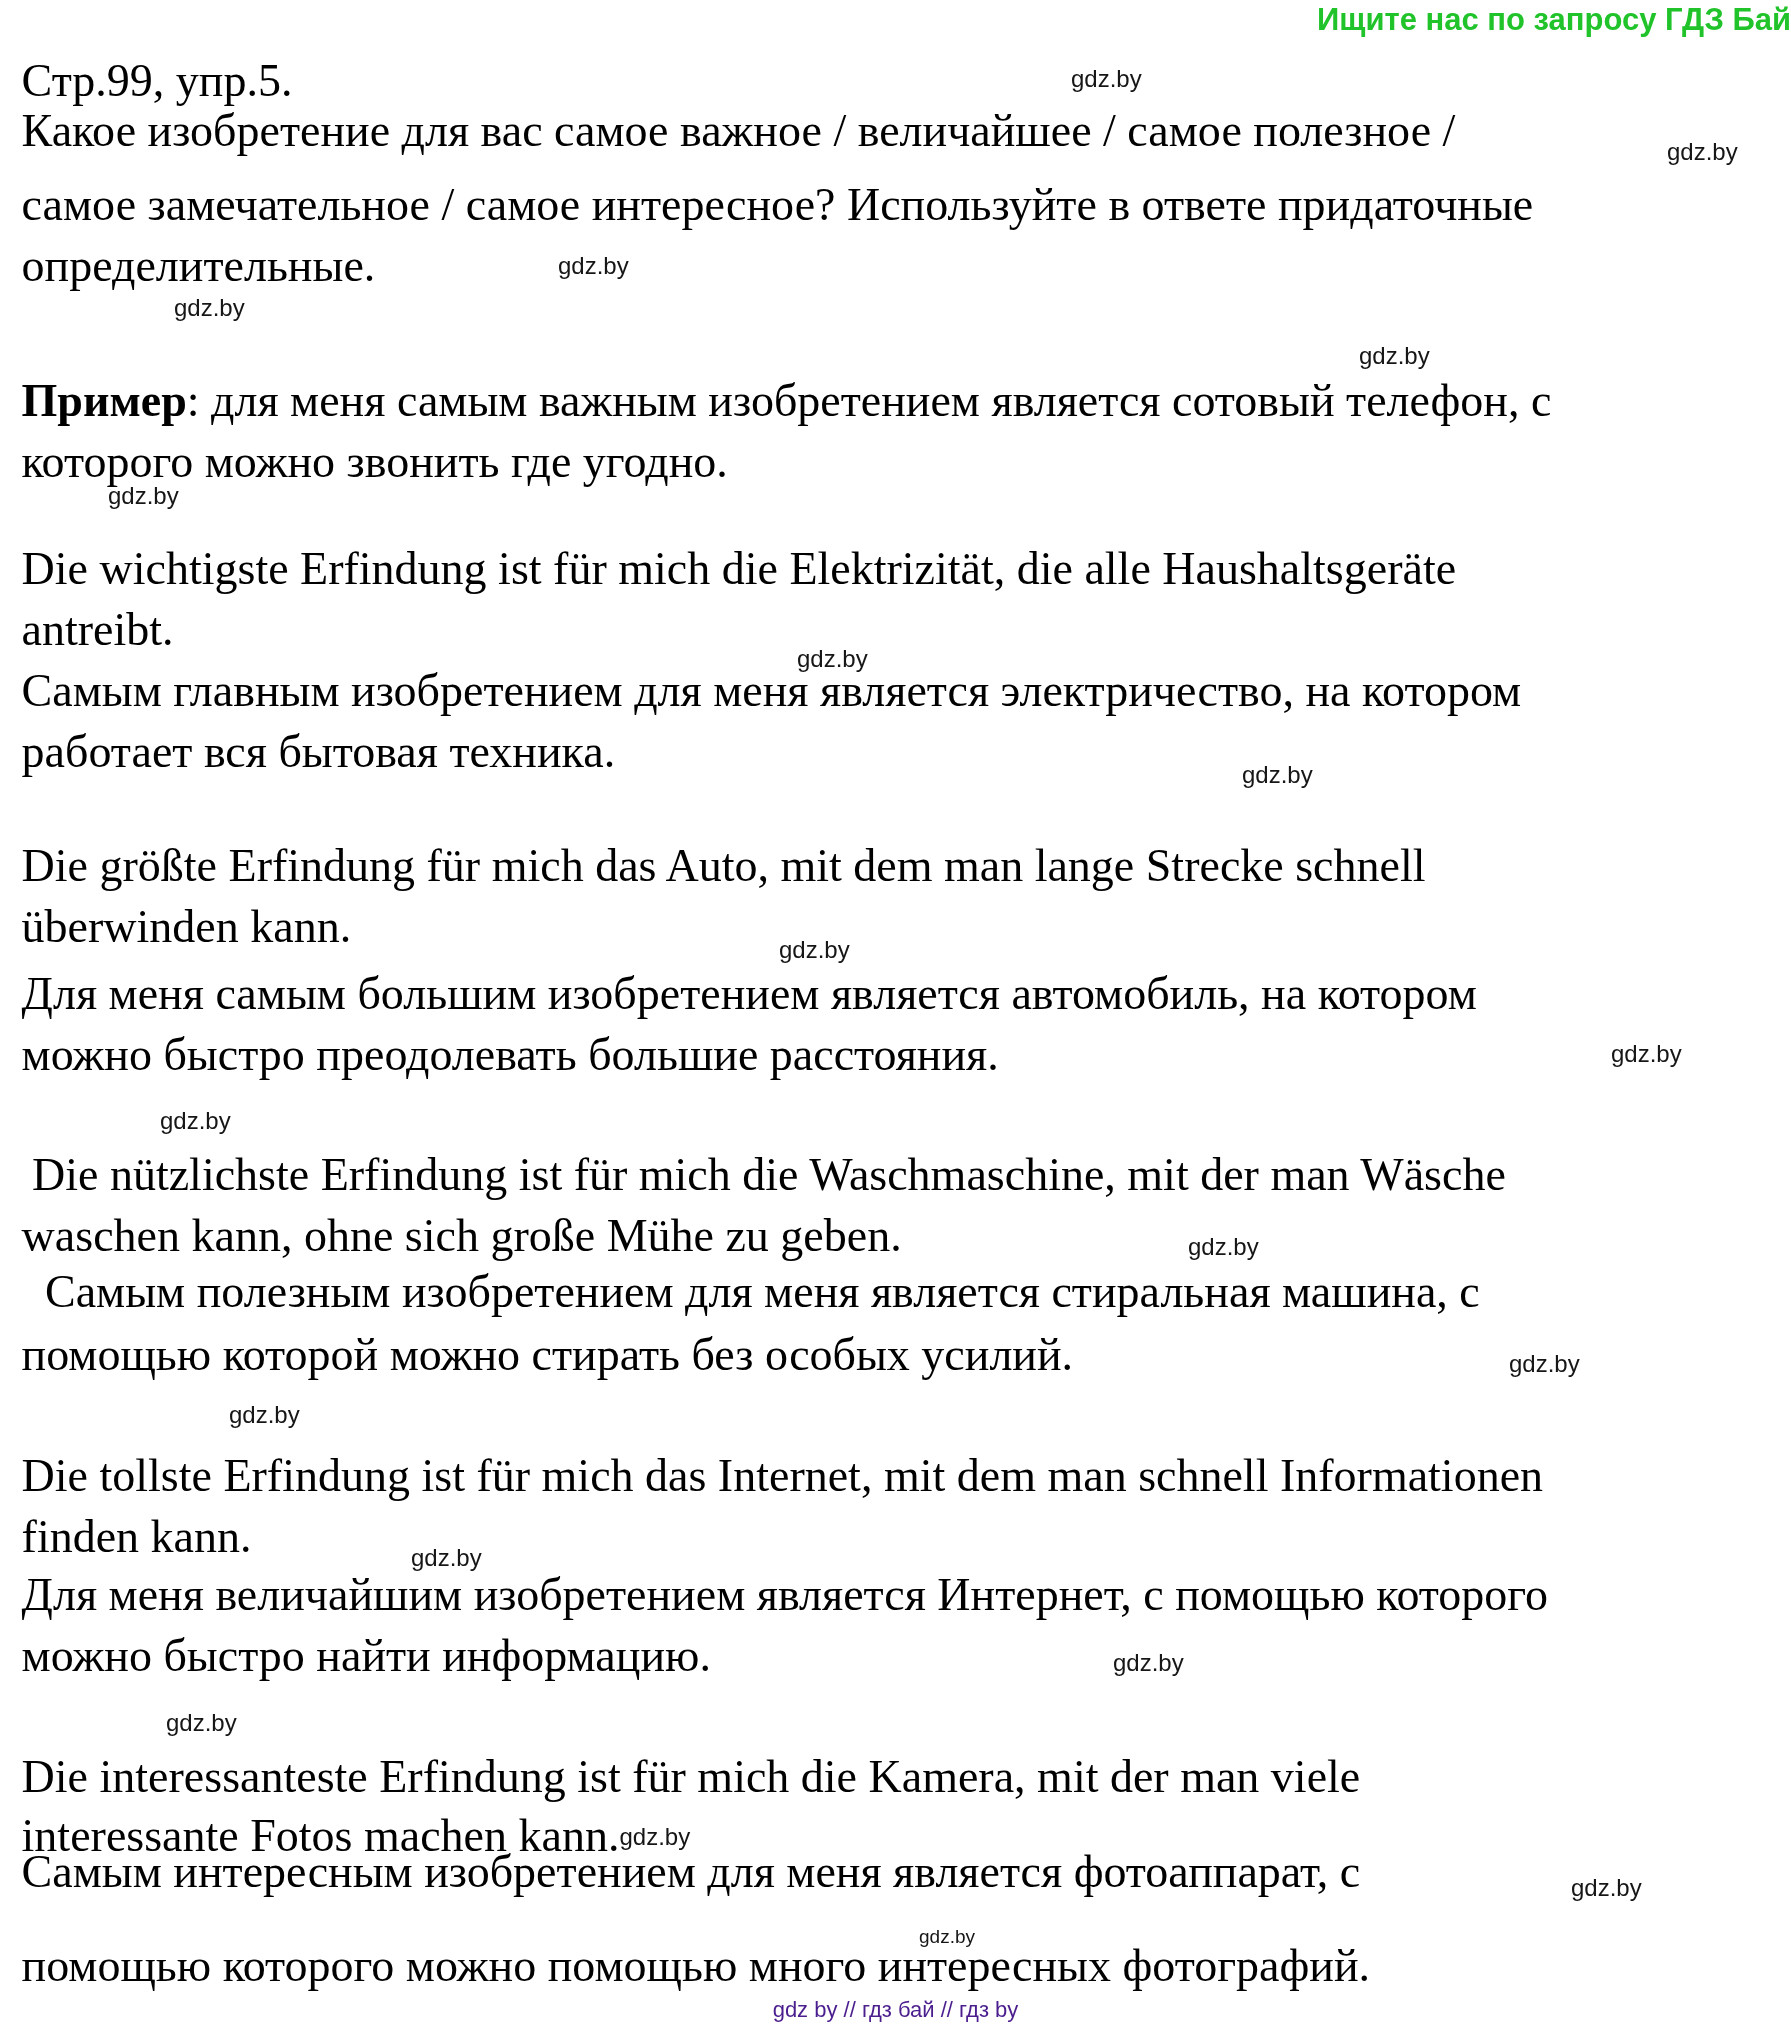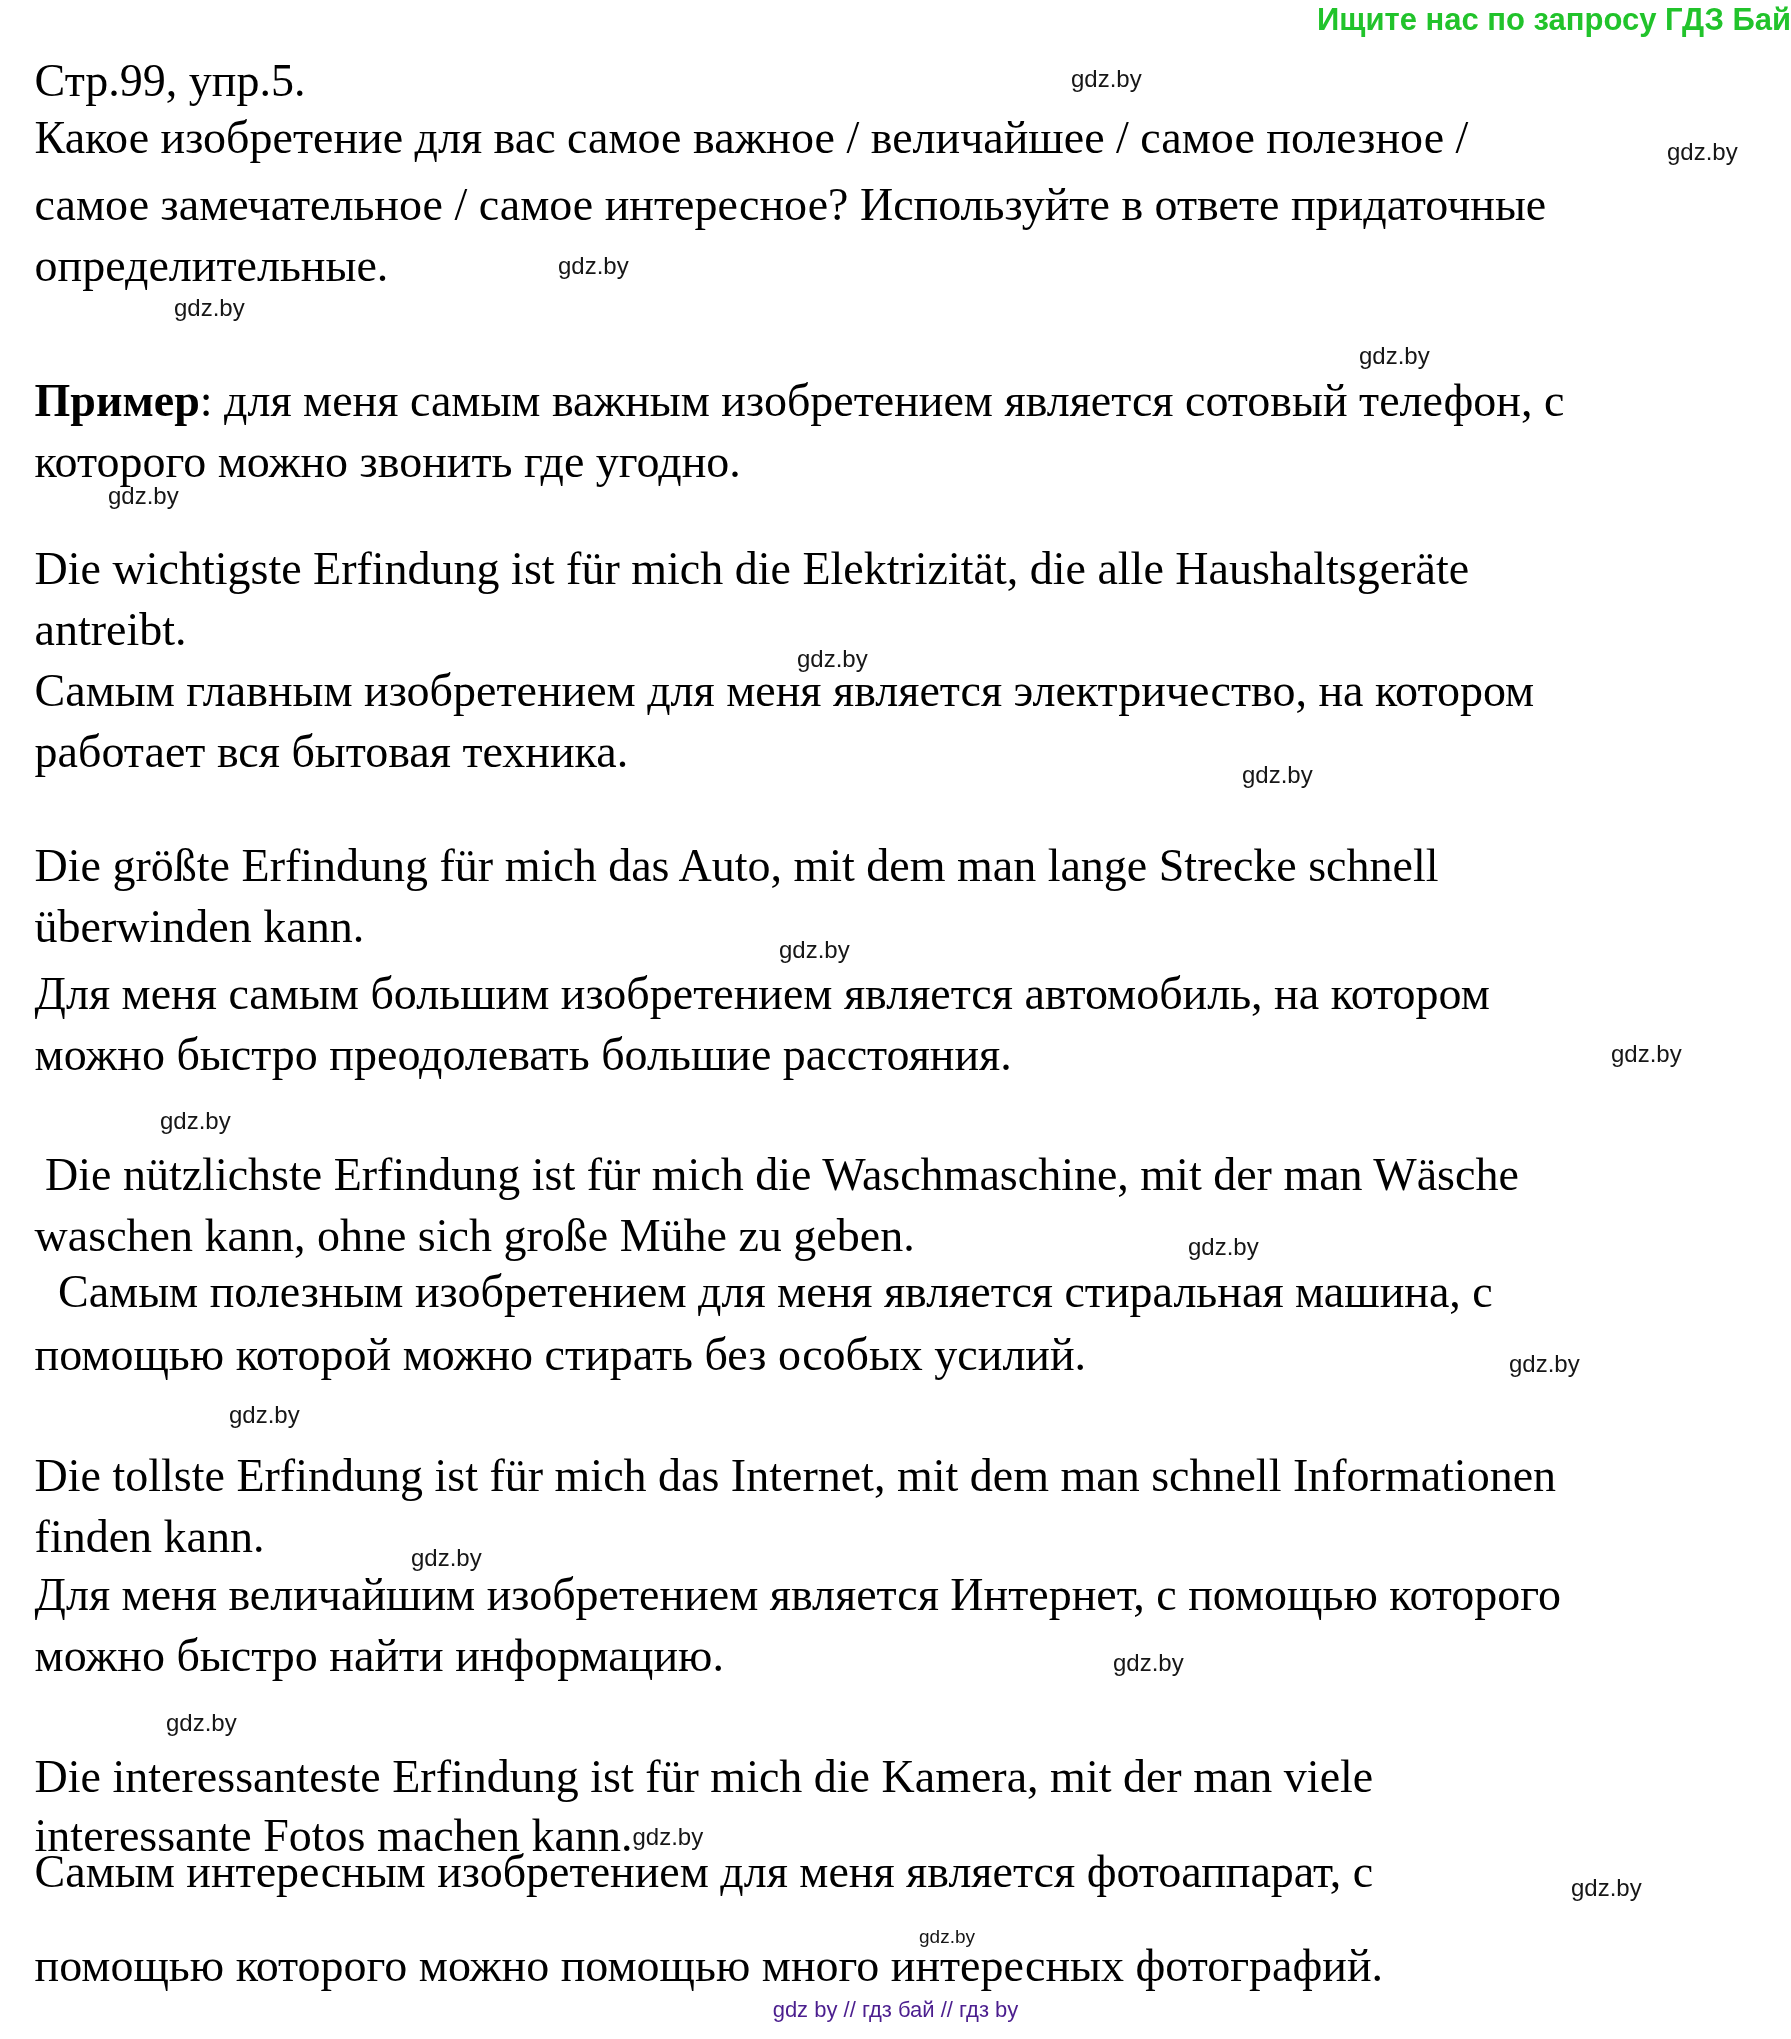--- a/index.html
+++ b/index.html
@@ -10,21 +10,20 @@
     background:#ffffff;
     overflow:hidden;
   }
   .line{
     position:absolute;
     white-space:pre;
     font-family:"Liberation Serif","DejaVu Serif",serif;
     font-size:46px;
     line-height:54px;
     color:#000000;
-    margin-left:13px;
   }
   .bold{font-weight:bold;}
   .wm{
     position:absolute;
     white-space:pre;
     font-family:"Liberation Sans","DejaVu Sans",sans-serif;
     font-size:24px;
     line-height:28px;
     color:#161616;
   }
@@ -75,21 +74,21 @@
   <span class="wm" style="left:1509px;top:1350px">gdz.by</span>
   <span class="wm" style="left:229px;top:1401px">gdz.by</span>
   <span class="wm" style="left:411px;top:1544px">gdz.by</span>
   <span class="wm" style="left:1113px;top:1649px">gdz.by</span>
   <span class="wm" style="left:166px;top:1709px">gdz.by</span>
   <span class="wm" style="left:1571px;top:1874px">gdz.by</span>
   <span class="wm wm-small" style="left:919px;top:1926px">gdz.by</span>
 
   <div class="line" style="left:21.6px;top:54px">Стр.99, упр.5.</div>
 
-  <div class="line" style="left:21.6px;top:111px">Какое изобретение для вас самое важное / величайшее / самое полезное /</div>
+  <div class="line" style="left:21.6px;top:104px">Какое изобретение для вас самое важное / величайшее / самое полезное /</div>
   <div class="line" style="left:21.6px;top:178px">самое замечательное / самое интересное? Используйте в ответе придаточные</div>
   <div class="line" style="left:21.6px;top:239px">определительные.</div>
 
   <div class="line" style="left:21.6px;top:374px"><span class="bold">Пример</span><span>: для меня самым важным изобретением является сотовый телефон, с</span></div>
   <div class="line" style="left:21.6px;top:435px">которого можно звонить где угодно.</div>
 
   <div class="line" style="left:21.6px;top:542px">Die wichtigste Erfindung ist für mich die Elektrizität, die alle Haushaltsgeräte</div>
   <div class="line" style="left:21.6px;top:603px">antreibt.</div>
   <div class="line" style="left:21.6px;top:664px">Самым главным изобретением для меня является электричество, на котором</div>
   <div class="line" style="left:21.6px;top:725px">работает вся бытовая техника.</div>

